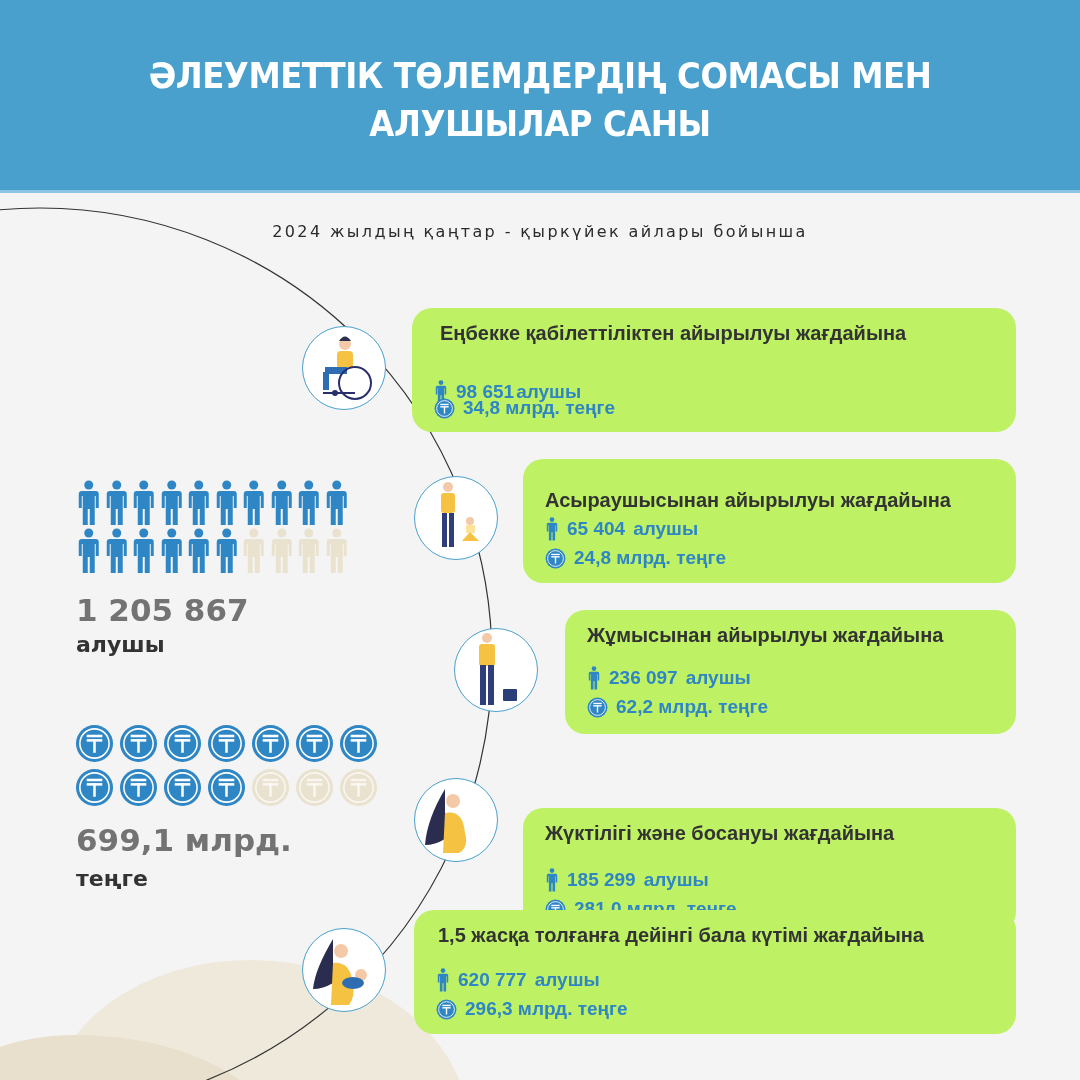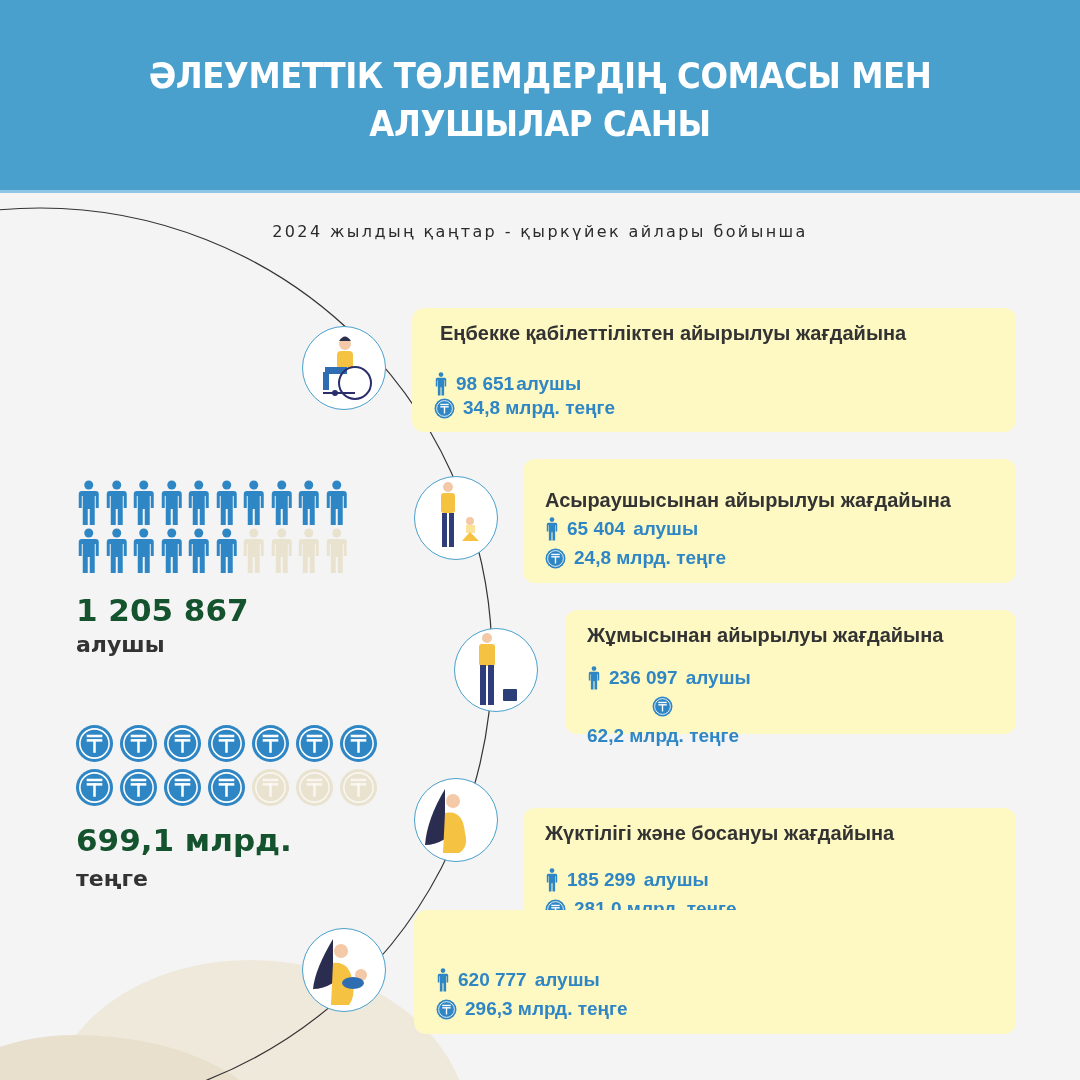--- a/index.html
+++ b/index.html
@@ -7,25 +7,25 @@
   .header { position:absolute; left:0; top:0; width:1080px; height:190px; background:#4aa0cd; border-bottom:3px solid #8cc6e4;padding-left:38px; }
   .title { position:absolute; left:0; top:52px; width:1080px; text-align:center; color:#fff; font-family:"DejaVu Sans", sans-serif; font-weight:bold; font-size:36px; line-height:48px; letter-spacing:-0.5px; transform:scaleX(0.9); }
   .subtitle { position:absolute; left:0; top:222px; width:1080px; text-align:center; color:#2b2b2b; font-family:"DejaVu Sans", sans-serif; font-size:16px; letter-spacing:2.4px; }
   .hill1 { position:absolute; left:50px; top:960px; width:420px; height:260px; background:#efe9dc; border-radius:50% 55% 0 0 / 60% 70% 0 0; }
   .hill2 { position:absolute; left:-60px; top:1035px; width:340px; height:140px; background:#e8e0cc; border-radius:40% 60% 0 0 / 50% 80% 0 0; }
   svg.arc { position:absolute; left:0; top:0; }
   .people { position:absolute; left:76px; top:480px; width:280px; }
   .people svg, .coins svg { display:block; }
   .prow { display:flex; gap:2px; margin-bottom:2px; }
   .crow { display:flex; gap:5px; margin-bottom:5px; }
-  .bignum { position:absolute; left:76px; font-weight:bold; color:#14532d; font-size:31px; font-family:"DejaVu Sans", sans-serif; }
+  .bignum { position:absolute; left:76px; font-weight:bold; color:#737373; font-size:31px; font-family:"DejaVu Sans", sans-serif; }
   .biglabel { position:absolute; left:76px; font-weight:bold; color:#333; font-size:22px; font-family:"DejaVu Sans", sans-serif; }
   .coins { position:absolute; left:75px; top:724px; }
   .circ { position:absolute; width:84px; height:84px; border-radius:50%; background:#fff; border:1.5px solid #4aa0cd; box-sizing:border-box; overflow:hidden; }
-  .card { position:absolute; background:#fef9c3; border-radius:12px; }
+  .card { position:absolute; background:#bef264; border-radius:20px; }
   .card .ct { position:absolute; left:28px; top:14px; font-weight:bold; color:#333; font-size:20px; white-space:nowrap; }
   .card .line { position:absolute; left:22px; display:flex; align-items:center; gap:8px; color:#2f86c4; font-weight:bold; font-size:19px; white-space:nowrap; }
   .card .line svg { display:block; }
 </style>
 </head>
 <body>
 
 <div class="header">
   <div class="title">
     <div>ӘЛЕУМЕТТІК ТӨЛЕМДЕРДІҢ СОМАСЫ МЕН</div>
@@ -349,21 +349,21 @@
     <path d="M30 10 q-18 30 -20 50 q10 0 20 -6 z" fill="#2a2d4f"></path>
     <circle cx="38" cy="22" r="7" fill="#f3c9a8"></circle>
     <path d="M30 34 q18 -2 20 22 q2 12 -4 20 h-18 z" fill="#f5c242"></path>
     <circle cx="58" cy="46" r="6" fill="#f3c9a8"></circle>
       <ellipse cx="50" cy="54" rx="11" ry="6" fill="#2f6db3"></ellipse>
   </svg>
 </div>
 
 <div class="card" style="left:412px; top:308px; width:604px; height:124px;">
   <div class="ct">Еңбекке қабілеттіліктен айырылуы жағдайына</div>
-  <div class="line" style="top:64px;">
+  <div class="line" style="top:72px;">
     <span class="pi">
         <svg width="14" height="24" viewBox="0 0 24 46">
           <circle cx="12" cy="5" r="4.5" fill="#2f86c4"></circle>
           <path d="M5 11 h14 a3 3 0 0 1 3 3 v14 h-3 v-12 h-1 v29 h-5 v-16 h-2 v16 h-5 v-29 h-1 v12 h-3 v-14 a3 3 0 0 1 3 -3z" fill="#2f86c4"></path>
         </svg>
       </span>
     <span>98 651</span>
     <span style="margin-left:-6px">алушы</span>
   </div>
   <div class="line" style="top:89px;align-items:flex-end;">
@@ -411,21 +411,21 @@
   <div class="line" style="top:56px;text-align:center;">
     <span class="pi">
         <svg width="14" height="24" viewBox="0 0 24 46">
           <circle cx="12" cy="5" r="4.5" fill="#2f86c4"></circle>
           <path d="M5 11 h14 a3 3 0 0 1 3 3 v14 h-3 v-12 h-1 v29 h-5 v-16 h-2 v16 h-5 v-29 h-1 v12 h-3 v-14 a3 3 0 0 1 3 -3z" fill="#2f86c4"></path>
         </svg>
       </span>
     <span>236 097</span>
     <span>алушы</span>
   </div>
-  <div class="line" style="top:86px;flex-direction:column;">
+  <div class="line" style="top:86px;">
     <span class="ci">
         <svg width="21" height="21" viewBox="0 0 40 40">
           <circle cx="20" cy="20" r="19" fill="#2f86c4"></circle>
           <circle cx="20" cy="20" r="15" fill="none" stroke="#fff" stroke-width="1.6" opacity="1"></circle>
           <rect x="12" y="11" width="16" height="2.6" fill="#fff" opacity="1"></rect>
           <rect x="12" y="15.5" width="16" height="2.6" fill="#fff" opacity="1"></rect>
           <rect x="18.7" y="15.5" width="2.6" height="14" fill="#fff" opacity="1"></rect>
         </svg>
       </span>
     <span>62,2 млрд. теңге</span>
@@ -452,20 +452,21 @@
           <rect x="12" y="11" width="16" height="2.6" fill="#fff" opacity="1"></rect>
           <rect x="12" y="15.5" width="16" height="2.6" fill="#fff" opacity="1"></rect>
           <rect x="18.7" y="15.5" width="2.6" height="14" fill="#fff" opacity="1"></rect>
         </svg>
       </span>
     <span>281,0 млрд. теңге</span>
   </div>
 </div>
 
 <div class="card" style="left:414px; top:910px; width:602px; height:124px;">
+  <div class="ct" style="left:24px;">1,5 жасқа толғанға дейінгі бала күтімі жағдайына</div>
   <div class="line" style="top:58px;">
     <span class="pi">
         <svg width="14" height="24" viewBox="0 0 24 46">
           <circle cx="12" cy="5" r="4.5" fill="#2f86c4"></circle>
           <path d="M5 11 h14 a3 3 0 0 1 3 3 v14 h-3 v-12 h-1 v29 h-5 v-16 h-2 v16 h-5 v-29 h-1 v12 h-3 v-14 a3 3 0 0 1 3 -3z" fill="#2f86c4"></path>
         </svg>
       </span>
     <span>620 777</span>
     <span>алушы</span>
   </div>

